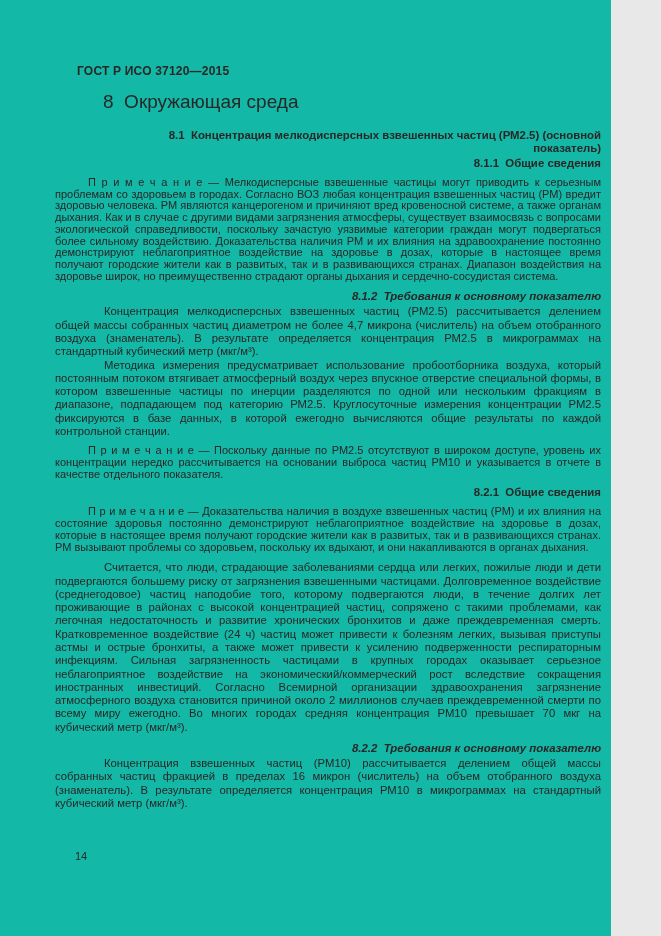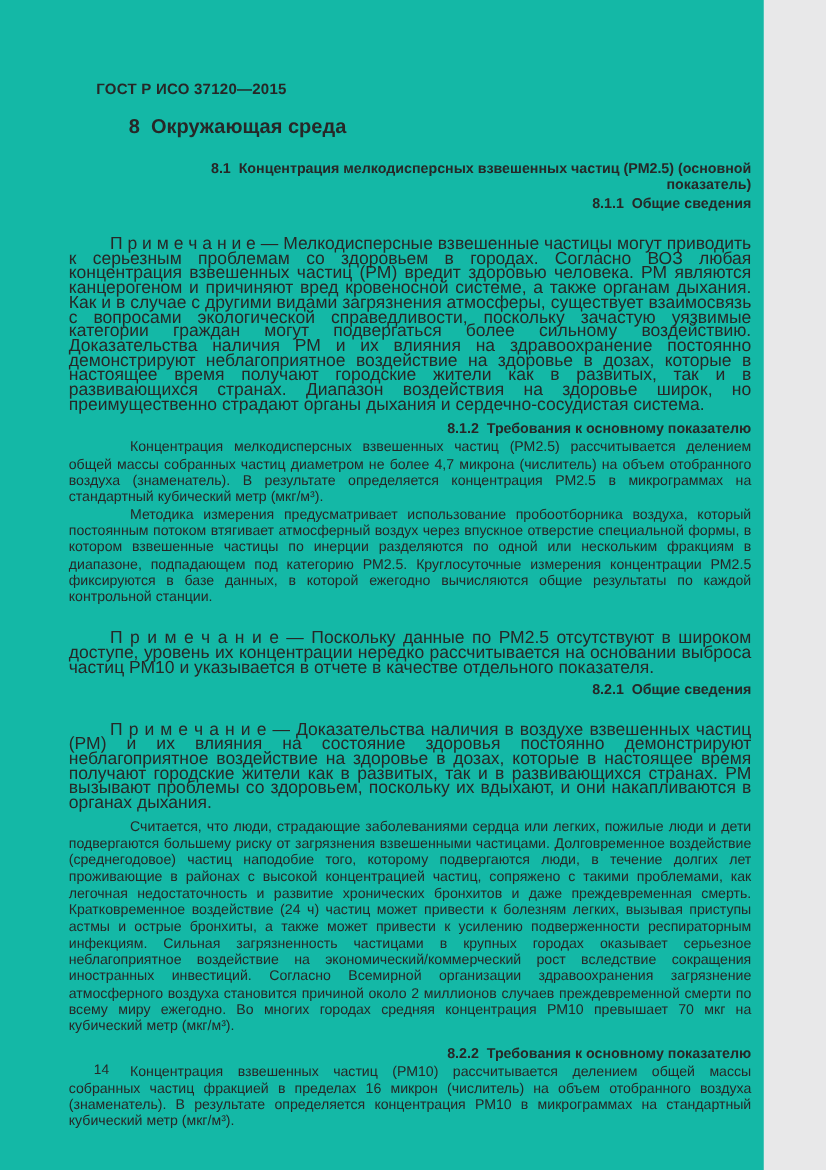--- a/index.html
+++ b/index.html
@@ -25,48 +25,48 @@
     letter-spacing: 0.2px;
     white-space: nowrap;
   }
   .content {
     position: absolute;
     left: 55px;
     top: 93px;
     width: 546px;
   }
   .h-section {
-    font-size: 16px;
+    font-size: 19px;
     line-height: 17px;
-    font-weight: 700;
+    font-weight: 400;
     margin: 0 0 19px 48px;
   }
   .h-sub {
     font-size: 11.4px;
     line-height: 13px;
     font-weight: 700;
     margin: 0 0 2px 50px;
     text-align: right;
   }
-  .h-sub.gap-above { margin-top: 8px; }
+  .h-sub.gap-above { margin-top: 8px; font-style: italic; }
   .h-sub.small-gap-below { margin-bottom: 3px; }
   .para {
     font-size: 11.3px;
     line-height: 13.3px;
     text-align: justify;
     text-indent: 49px;
     margin: 0;
   }
   .para.gap-above { margin-top: 8px; }
   .note {
-    font-size: 14px;
+    font-size: 11px;
     line-height: 11.7px;
     text-align: justify;
     text-indent: 33px;
-    margin: 19px 0 6px 0;
+    margin: 7px 0 6px 0;
   }
   .page-number {
     position: absolute;
     left: 75px;
     top: 850px;
     font-size: 11px;
   }
 </style>
 </head>
 <body>

